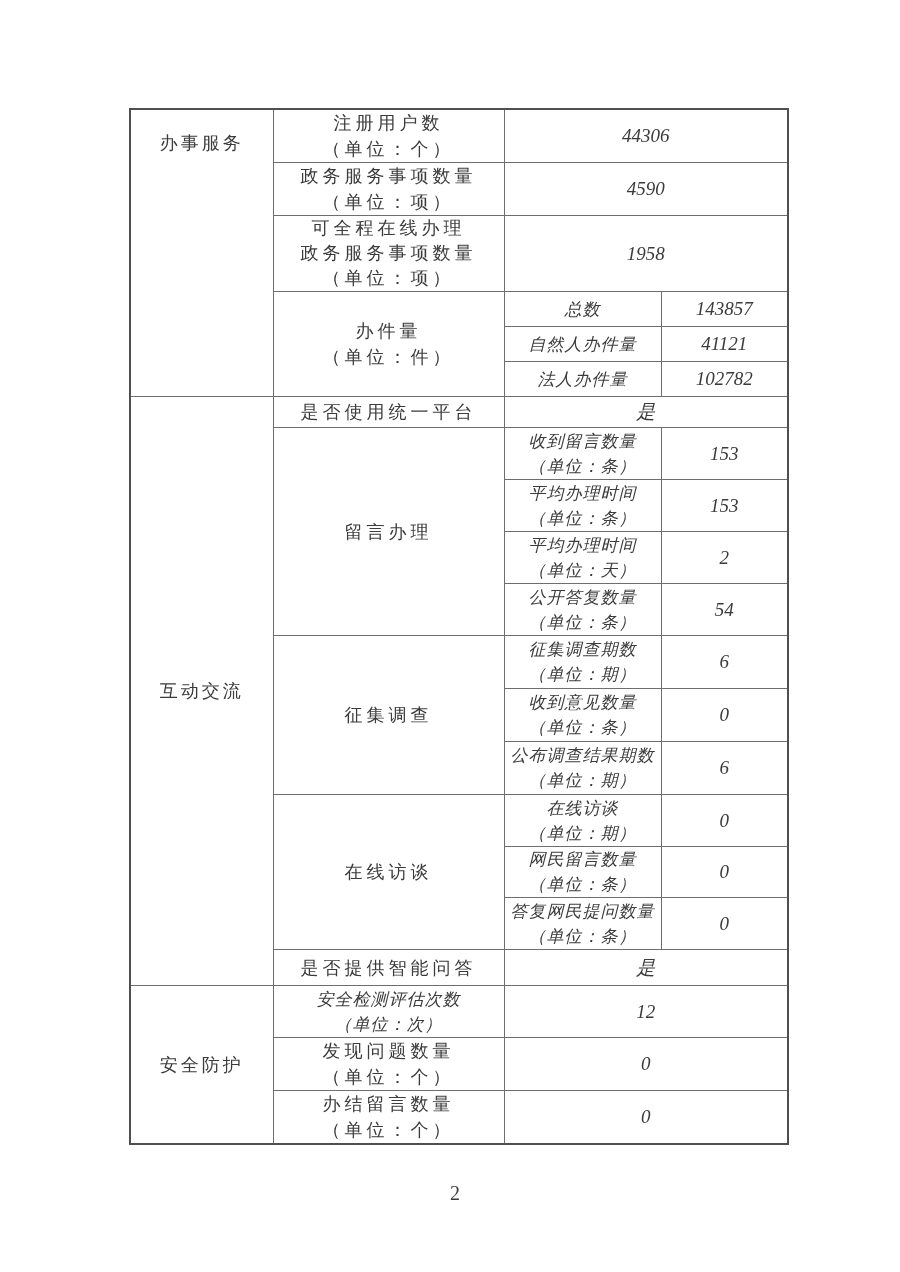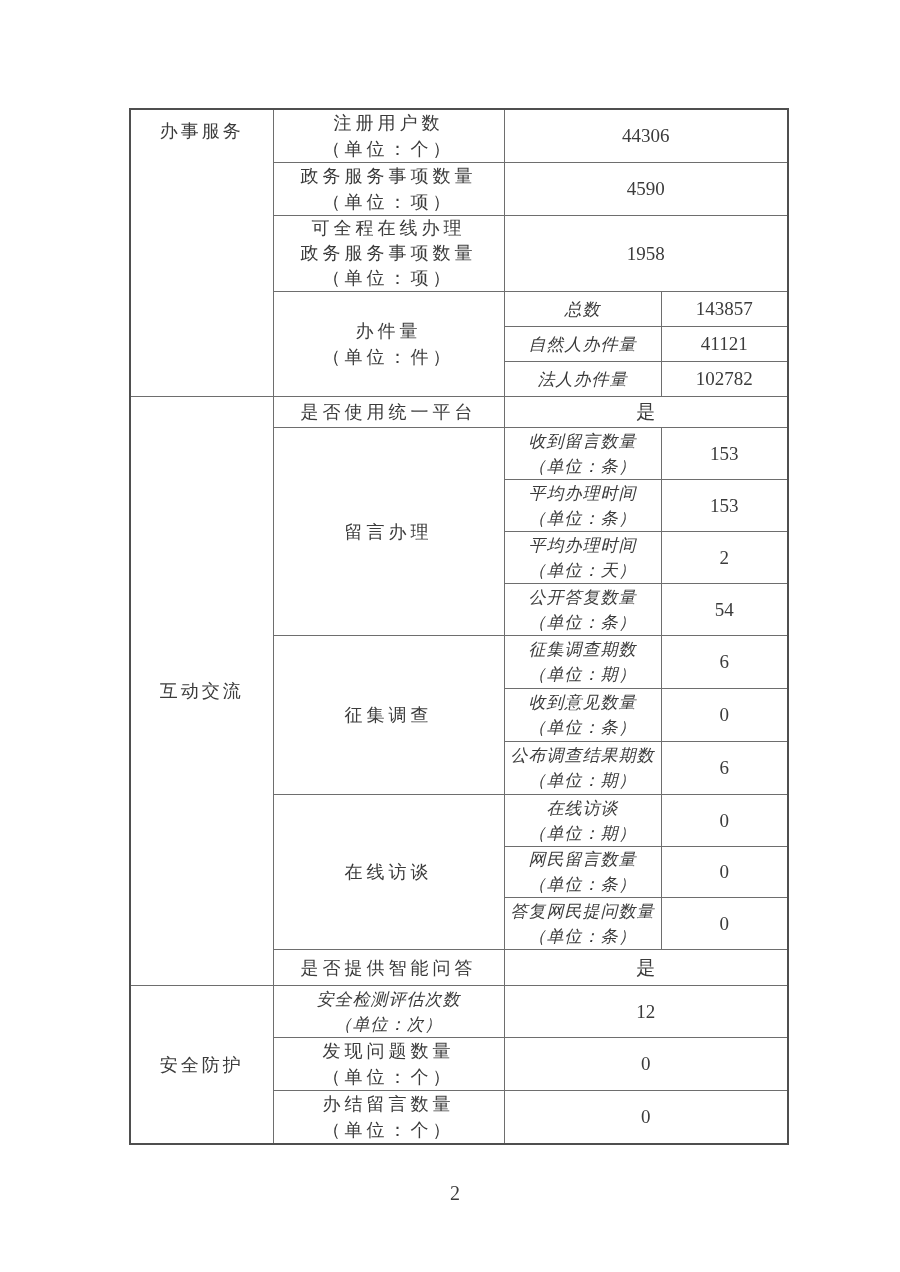--- a/index.html
+++ b/index.html
@@ -26,25 +26,25 @@
     text-align:center;vertical-align:middle;
     padding:0;overflow:hidden;
   }
   
   col.c1{width:143px}col.c2{width:231px}col.c3{width:157px}col.c4{width:127px}
   
   tr.h31{height:31px}tr.h35{height:35px}tr.h36{height:36px}
   tr.h51{height:51px}tr.h52{height:52px}tr.h53{height:53px}tr.h76{height:76px}
   
   .cat{font-size:18px;letter-spacing:3px;}
-  .cat.top{vertical-align:top;padding-top:9px;}
+  .cat.top{vertical-align:top;padding-top:21px;}
   .lbl{font-size:18px;letter-spacing:4px;line-height:26px;margin-top:27px;}
   .lbl3{font-size:18px;letter-spacing:4px;line-height:25px;font-family:Liberation Serif, serif;}
   .sublbl{font-size:17px;letter-spacing:1px;line-height:25px;font-style:italic;}
-  .val{font-size:19px;letter-spacing:0;}
+  .val{font-size:19px;letter-spacing:0;font-style:italic;}
   .pageno{
     position:absolute;left:0;top:1182px;width:910px;
     text-align:center;font-size:20px;color:var(--text);
   }
 </style>
 </head>
 <body>
 
 <table class="report">
   <colgroup>

